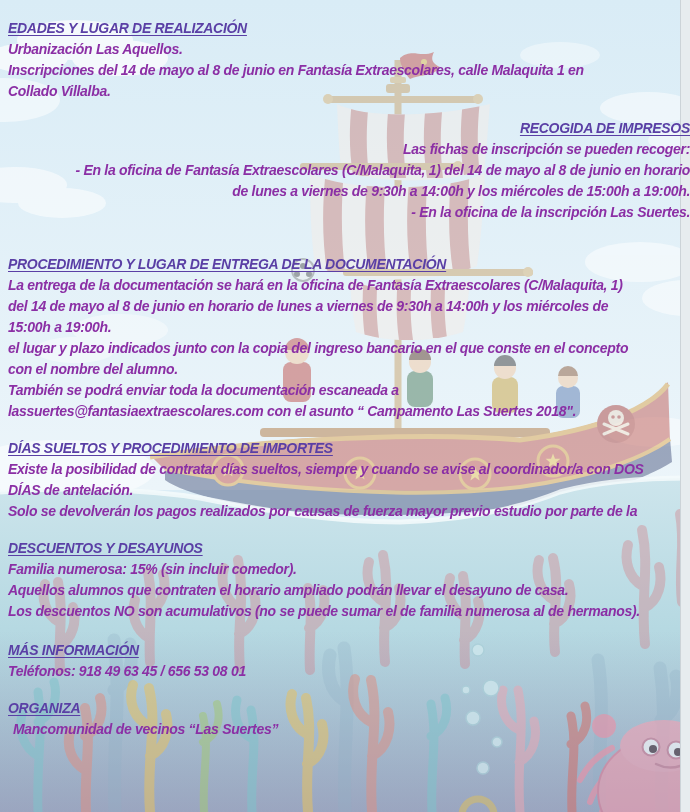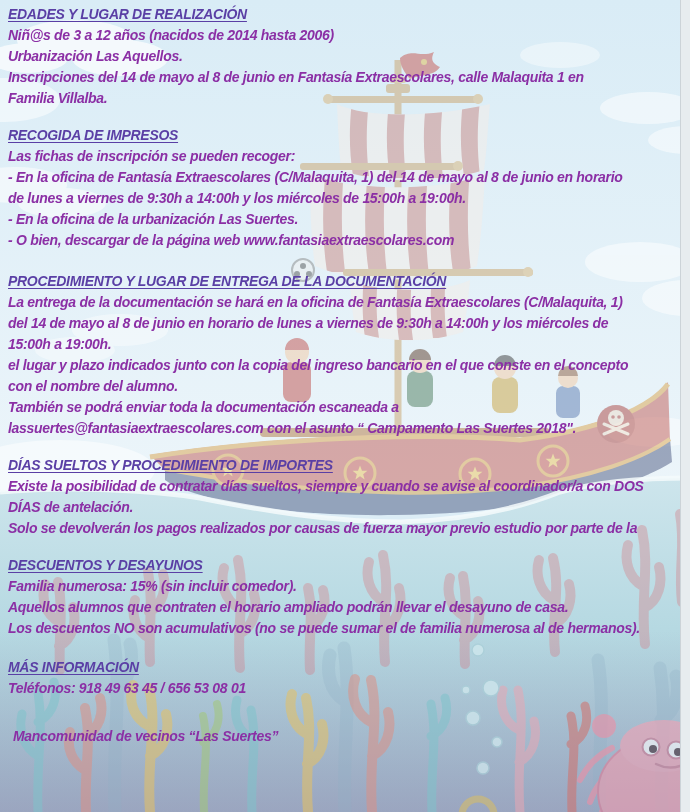--- a/index.html
+++ b/index.html
@@ -3,27 +3,27 @@
 <meta charset="utf-8">
 <style>
   html,body{margin:0;padding:0;}
   body{
     width:690px;height:812px;position:relative;overflow:hidden;
     font-family:"Liberation Sans",sans-serif;background:#dcedf6;
   }
   .bg{position:absolute;left:0;top:0;width:690px;height:812px;z-index:0;}
   .content{
     position:absolute;left:0;top:0;width:690px;height:812px;z-index:1;
-    box-sizing:border-box;padding:4px 0 0 8px;
+    box-sizing:border-box;padding:18px 0 0 8px;
     font-style:italic;font-weight:bold;font-size:14px;line-height:21px;
     letter-spacing:-0.3px;color:#8b2fa5;
   }
   .sec{margin:0;}
-  .g16{margin-bottom:16px;} .g18{margin-bottom:20px;}
-  .g26{margin-bottom:18px;} .g11{margin-bottom:27px;}
+  .g16{margin-bottom:16px;} .g18{margin-bottom:31px;text-align:right;}
+  .g26{margin-bottom:18px;} .g11{margin-bottom:16px;}
   .heading{
     color:#5a3fa5;text-decoration:underline;
     text-underline-offset:2px;white-space:nowrap;
   }
   .line{white-space:nowrap;}
   .indent{padding-left:5px;}
 </style>
 </head>
 <body>
 
@@ -259,33 +259,31 @@
   </g>
 
   <rect x="681" y="0" width="9" height="812" fill="#e7ecef"></rect>
   <rect x="680" y="0" width="1" height="812" fill="#ccd3d8"></rect>
 </svg>
 
 <div class="content">
 
   <div class="sec g16">
     <div class="heading">EDADES Y LUGAR DE REALIZACIÓN</div>
-    <div class="line">Niñ@s de 3 a 12 años (nacidos de 2014 hasta 2006)</div>
     <div class="line">Urbanización Las Aquellos.</div>
     <div class="line">Inscripciones del 14 de mayo al 8 de junio en Fantasía Extraescolares, calle Malaquita 1 en</div>
-    <div class="line">Familia Villalba.</div>
+    <div class="line">Collado Villalba.</div>
   </div>
 
   <div class="sec g18">
     <div class="heading">RECOGIDA DE IMPRESOS</div>
     <div class="line">Las fichas de inscripción se pueden recoger:</div>
     <div class="line">- En la oficina de Fantasía Extraescolares (C/Malaquita, 1) del 14 de mayo al 8 de junio en horario</div>
     <div class="line">de lunes a viernes de 9:30h a 14:00h y los miércoles de 15:00h a 19:00h.</div>
-    <div class="line">- En la oficina de la urbanización Las Suertes.</div>
-    <div class="line">- O bien, descargar de la página web www.fantasiaextraescolares.com</div>
+    <div class="line">- En la oficina de la inscripción Las Suertes.</div>
   </div>
 
   <div class="sec g16">
     <div class="heading">PROCEDIMIENTO Y LUGAR DE ENTREGA DE LA DOCUMENTACIÓN</div>
     <div class="line">La entrega de la documentación se hará en la oficina de Fantasía Extraescolares (C/Malaquita, 1)</div>
     <div class="line">del 14 de mayo al 8 de junio en horario de lunes a viernes de 9:30h a 14:00h y los miércoles de</div>
     <div class="line">15:00h a 19:00h.</div>
     <div class="line">el lugar y plazo indicados junto con la copia del ingreso bancario en el que conste en el concepto</div>
     <div class="line">con el nombre del alumno.</div>
     <div class="line">También se podrá enviar toda la documentación escaneada a</div>
@@ -305,16 +303,17 @@
     <div class="line">Aquellos alumnos que contraten el horario ampliado podrán llevar el desayuno de casa.</div>
     <div class="line">Los descuentos NO son acumulativos (no se puede sumar el de familia numerosa al de hermanos).</div>
   </div>
 
   <div class="sec g11">
     <div class="heading">MÁS INFORMACIÓN</div>
     <div class="line">Teléfonos: 918 49 63 45 / 656 53 08 01</div>
   </div>
 
   <div class="sec">
+    <div class="heading">ORGANIZA</div>
     <div class="line indent">Mancomunidad de vecinos “Las Suertes”</div>
   </div>
 
 </div>
 
 </body></html>

